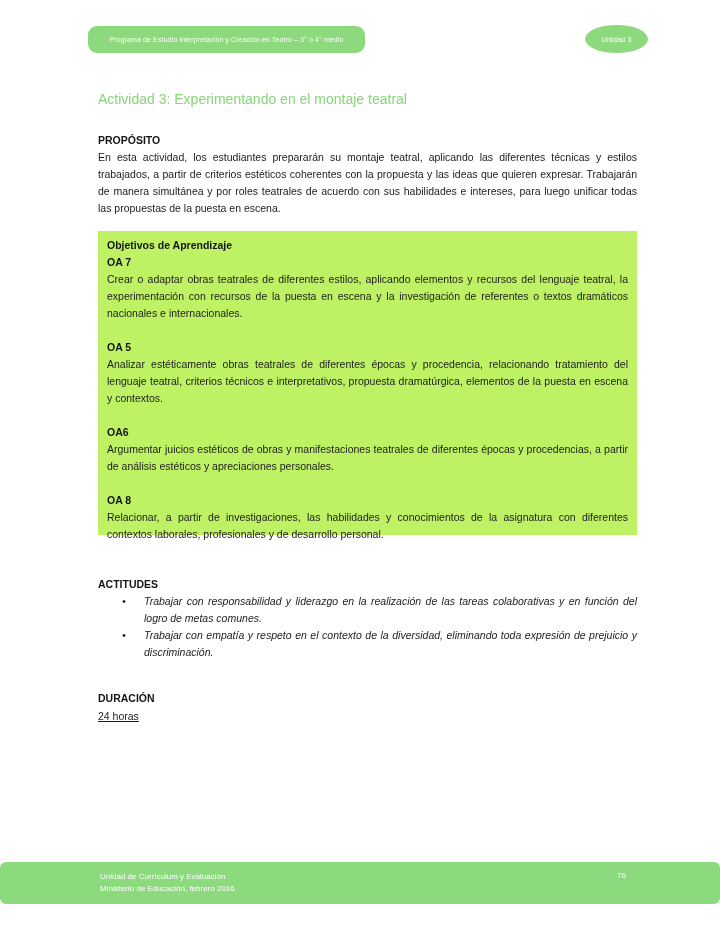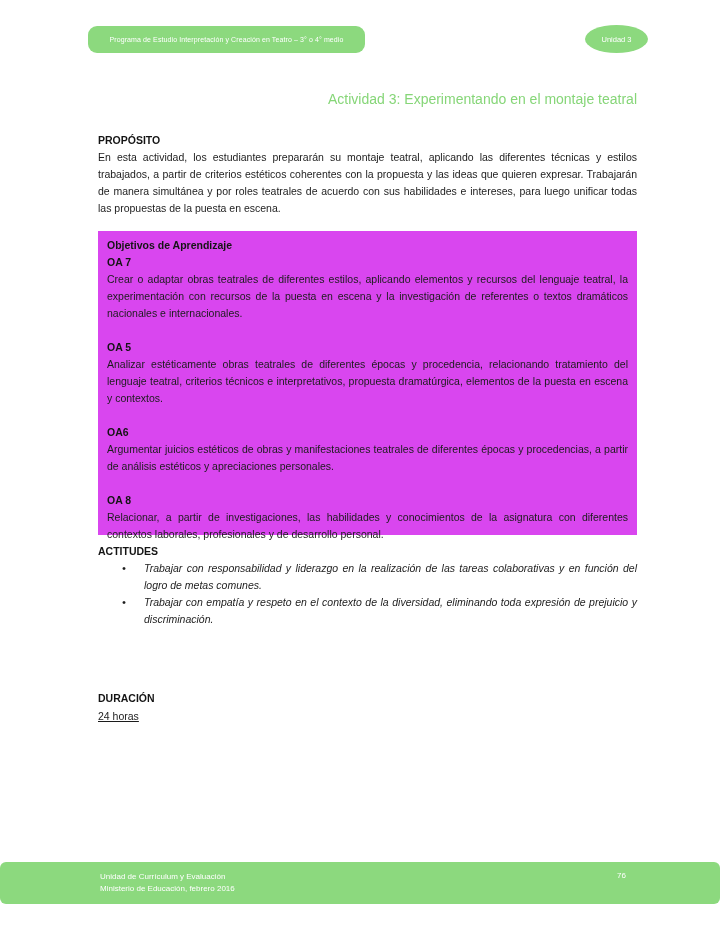--- a/index.html
+++ b/index.html
@@ -25,46 +25,46 @@
     position: absolute; left: 585px; top: 25px;
     width: 63px; height: 28px;
     background: #8cd97e; border-radius: 50%;
     display: flex; align-items: center; justify-content: center;
     color: #ffffff; font-size: 7.5px;
   }
 
   
   .doc-title {
     position: absolute; left: 98px; top: 91px; width: 539px;
-    text-align: right;
+    text-align: left;
     color: #86d678; font-size: 14px; font-weight: 400;
   }
 
   
   .col { position: absolute; left: 98px; width: 539px; }
   .h-bold { font-size: 10.5px; font-weight: 700; color: #141414; }
   .body-txt {
     font-size: 10.5px; line-height: 17px; text-align: justify; color: #1c1c1c;
   }
 
   .proposito { top: 134px; }
   .proposito .h-bold { margin-bottom: 3px; }
 
   
   .oa-box {
     top: 231px; height: 304px;
-    background: #d946ef;
+    background: #bef264;
     padding: 6px 9px 8px 9px;
   }
   .oa-box .h-bold { line-height: 17px; }
   .oa-item { margin: 0; }
   .oa-gap { height: 17px; }
 
   
-  .actitudes { top: 545px; }
+  .actitudes { top: 578px; }
   .actitudes .h-bold { margin-bottom: 3px; }
   .bullet-list { list-style: none; }
   .bullet-list li {
     position: relative;
     margin-left: 24px; padding-left: 22px;
     font-size: 10.5px; line-height: 17px; text-align: justify; font-style: italic;
   }
   .bullet-list li::before {
     content: "\2022";
     position: absolute; left: 0; top: 0;

